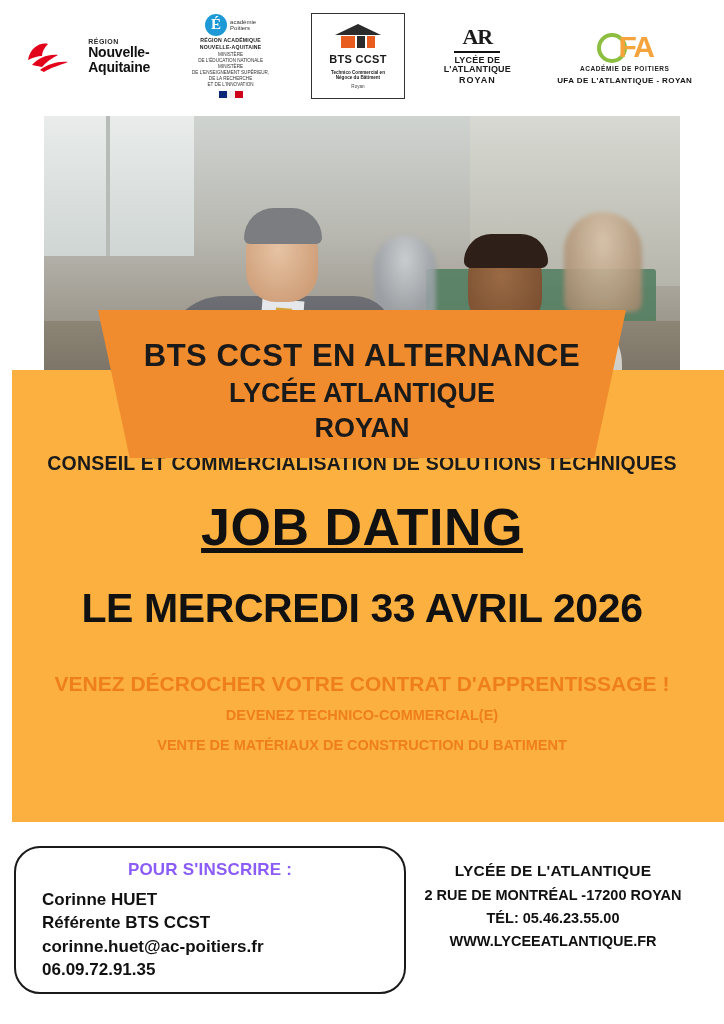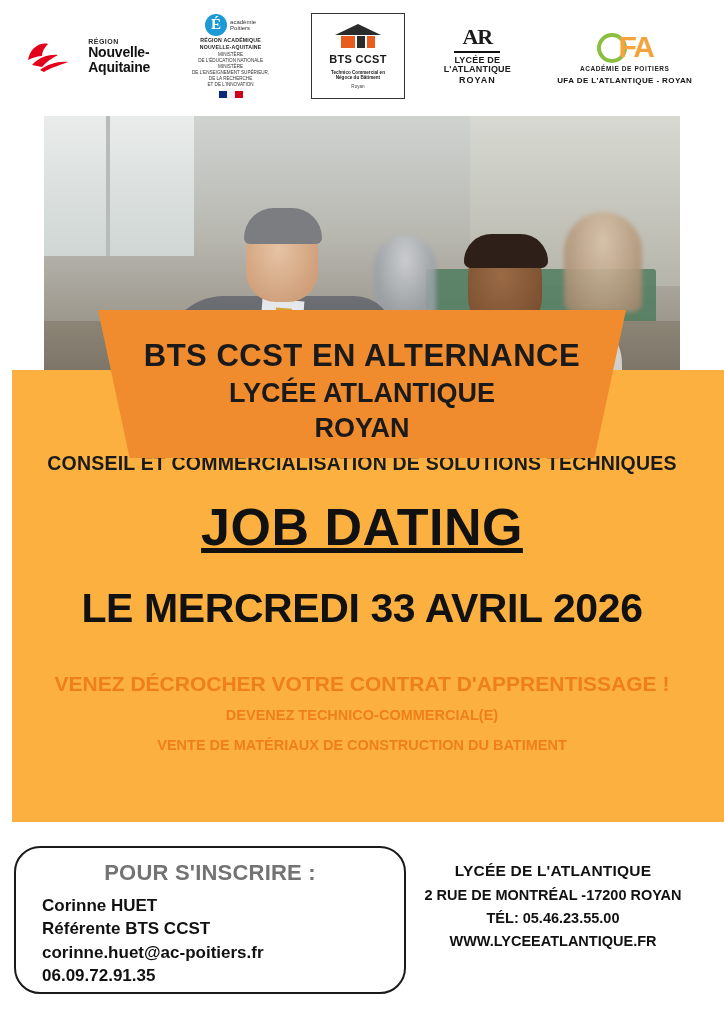--- a/index.html
+++ b/index.html
@@ -438,23 +438,23 @@
     top: 846px;
     width: 392px;
     height: 148px;
     border: 2px solid #1a1a1a;
     border-radius: 26px;
     box-sizing: border-box;
     padding: 12px 0 0 0;
   }
   .contact-title {
     text-align: center;
-    font-size: 22px;
-    font-weight: 700;
-    color: #737373;
+    font-size: 17px;
+    font-weight: 700;
+    color: #8b5cf6;
     letter-spacing: .2px;
   }
   .contact-lines {
     margin-top: 8px;
     padding-left: 26px;
     font-size: 17px;
     font-weight: 700;
     color: #111;
     line-height: 1.38;
   }

